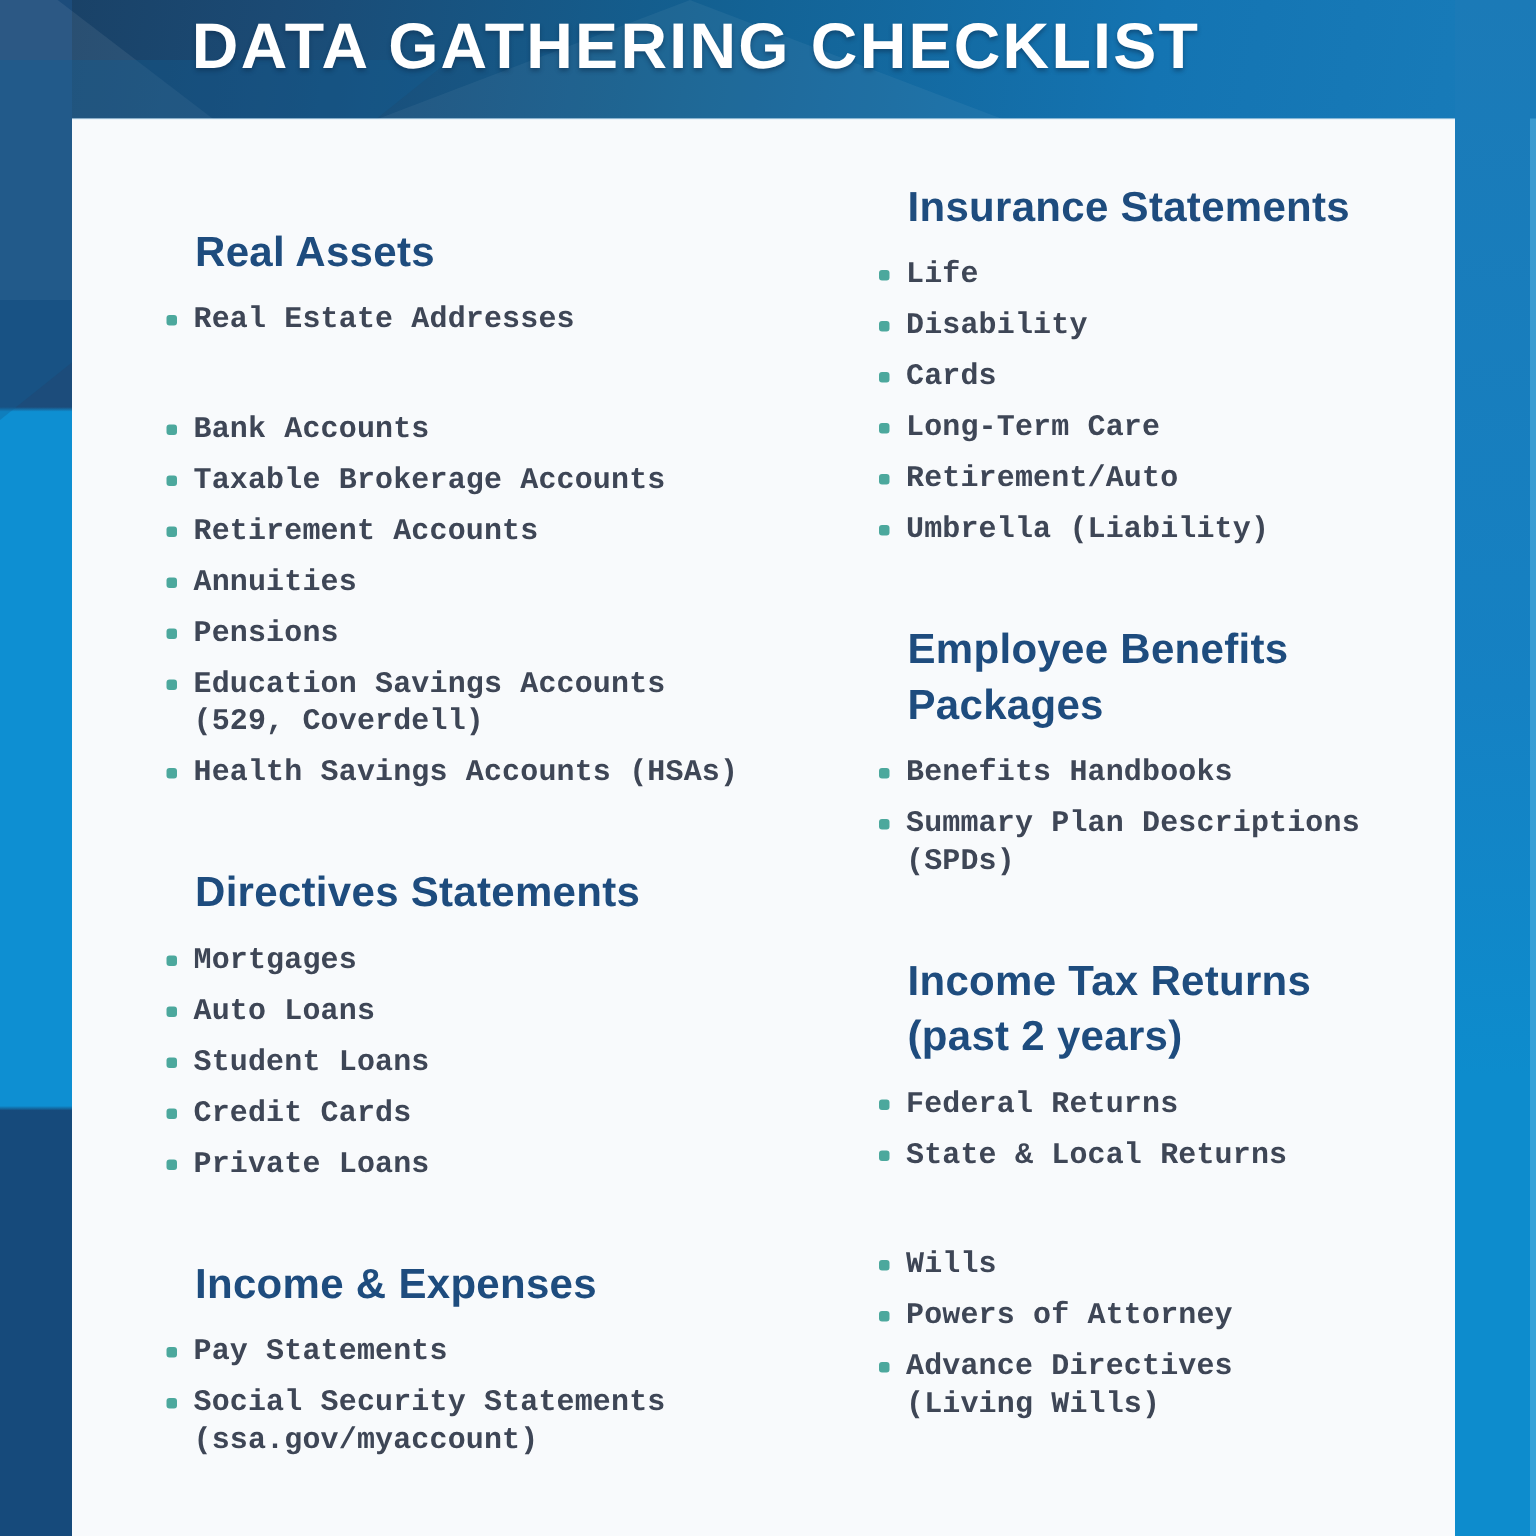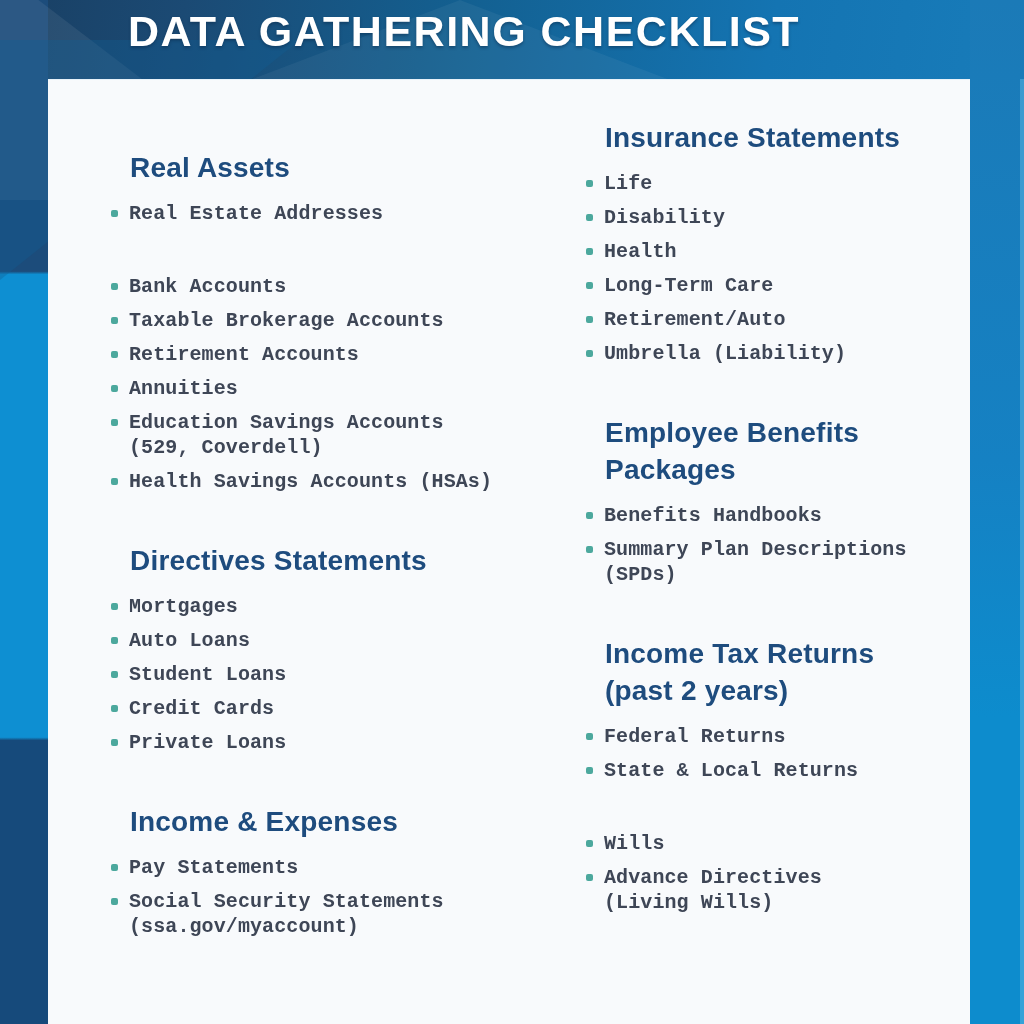--- a/index.html
+++ b/index.html
@@ -102,20 +102,21 @@
           <li>Real Estate Addresses</li>
         </ul>
   </div>
 
   <div class="section">
     <ul>
           <li>Bank Accounts</li>
           <li>Taxable Brokerage Accounts</li>
           <li>Retirement Accounts</li>
           <li>Annuities</li>
+          <li>Pensions</li>
           <li>Education Savings Accounts (529, Coverdell)</li>
           <li>Health Savings Accounts (HSAs)</li>
         </ul>
   </div>
 
   <div class="section">
     <h2>Directives Statements</h2>
     <ul>
           <li>Mortgages</li>
           <li>Auto Loans</li>
@@ -132,21 +133,21 @@
           <li>Social Security Statements (ssa.gov/myaccount)</li>
         </ul>
   </div>
 </div>
   <div class="col col-right">
   <div class="section">
     <h2>Insurance Statements</h2>
     <ul>
           <li>Life</li>
           <li>Disability</li>
-          <li>Health</li>
+          <li>Cards</li>
           <li>Long-Term Care</li>
           <li>Retirement/Auto</li>
           <li>Umbrella (Liability)</li>
         </ul>
   </div>
 
   <div class="section">
     <h2>Employee Benefits Packages</h2>
     <ul>
           <li>Benefits Handbooks</li>
@@ -158,17 +159,18 @@
     <h2>Income Tax Returns (past 2 years)</h2>
     <ul>
           <li>Federal Returns</li>
           <li>State &amp; Local Returns</li>
         </ul>
   </div>
 
   <div class="section">
     <ul>
           <li>Wills</li>
+          <li>Powers of Attorney</li>
           <li>Advance Directives (Living Wills)</li>
         </ul>
   </div>
 </div>
 </div>
 
 </body></html>

